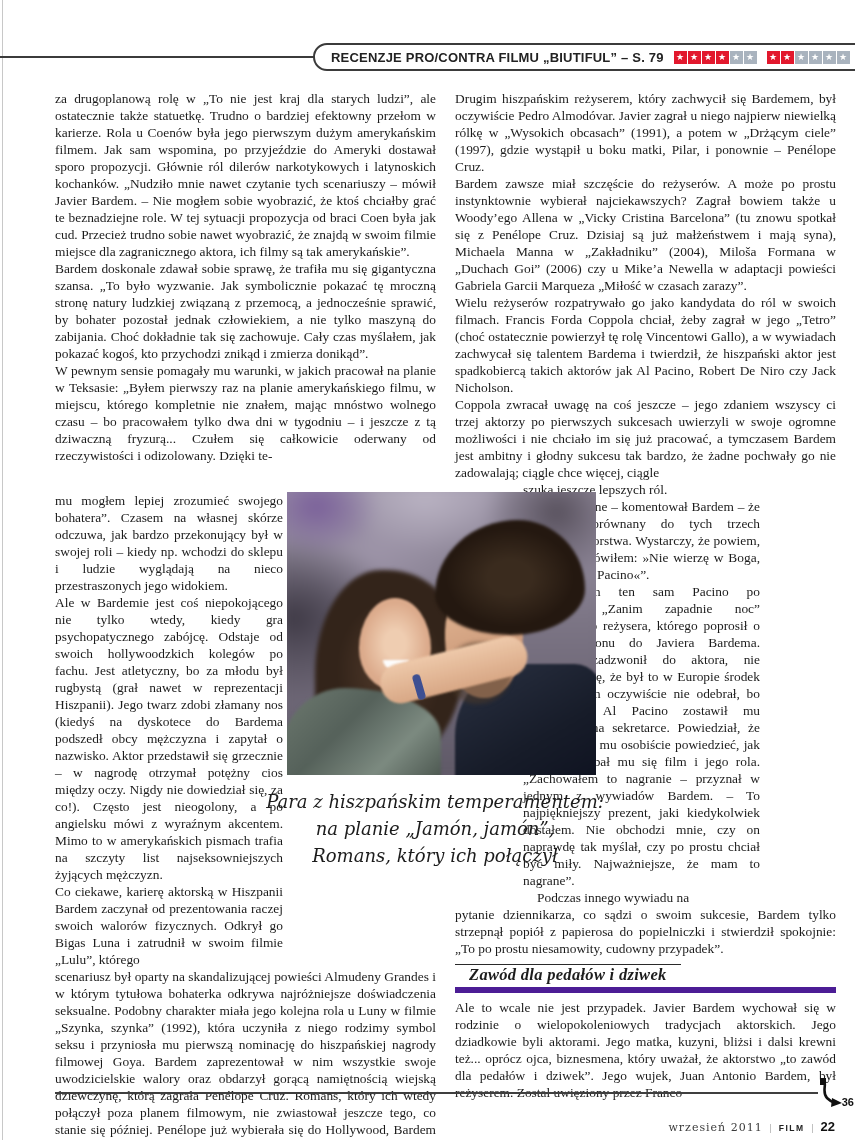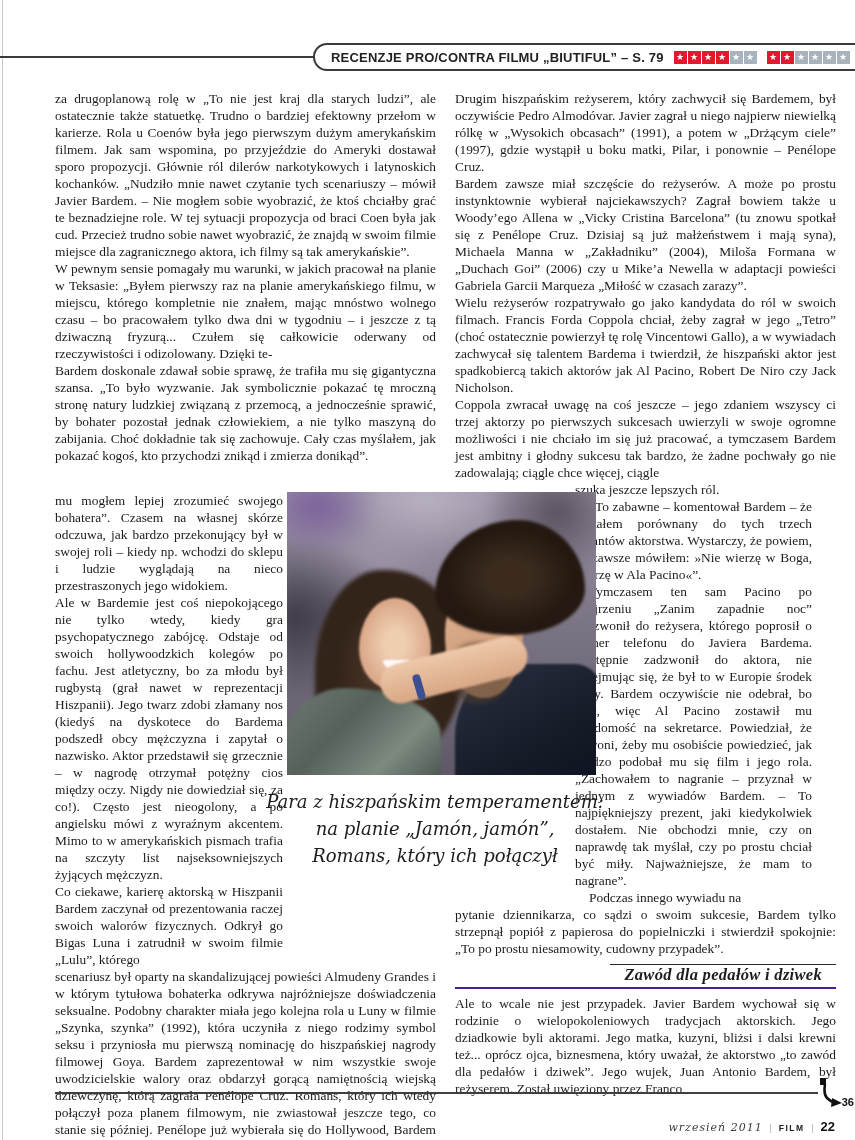--- a/index.html
+++ b/index.html
@@ -24,21 +24,21 @@
   .star{
     width:13px;height:13px;display:flex;align-items:center;justify-content:center;
     color:#ffffff;font-size:9px;line-height:1;
   }
   
   .col{position:absolute;top:90px;width:381px;font-size:13.4px;line-height:17px;text-align:justify;}
   .col p{margin:0;}
   .col-left{left:55px;}
   .col-right{left:455px;}
   .block-narrow-left{width:228px;margin-top:28px;}
-  .block-narrow-right{margin-left:120px;width:237px;}
+  .block-narrow-right{margin-left:68px;width:237px;}
   .indent{text-indent:14px;}
   
   .photo{
     position:absolute;left:287px;top:492px;width:309px;height:283px;
     overflow:hidden;background:#8a8695;z-index:3;
   }
   .photo .bg{
     position:absolute;inset:-10px;filter:blur(7px);
     background:
       radial-gradient(90px 70px at 12% 8%, #7a5f9a 0%, rgba(122,95,154,0) 70%),
@@ -60,40 +60,40 @@
   .m-beard{left:160px;top:150px;width:66px;height:62px;background:rgba(74,56,40,.55);border-radius:50% 50% 55% 45%/45% 45% 60% 55%;filter:blur(2px);}
   .m-jacket{left:168px;top:172px;width:150px;height:120px;background:linear-gradient(150deg,#2a3142 0%,#171c29 60%,#0e1220 100%);border-radius:45% 20% 0 0/60% 30% 0 0;filter:blur(1px);}
   
   .caption{
     position:absolute;left:250px;top:788px;width:370px;z-index:4;
     font-family:"DejaVu Serif",serif;font-style:italic;
     font-size:18px;line-height:27px;text-align:center;color:#1c1c1c;
   }
   
   .section-heading-wrap{
-    margin:7px 0 6px 0;border-bottom:2px solid #4c1d95;text-align:right;padding-bottom:3px;
+    margin:7px 0 6px 0;border-bottom:6px solid #4c1d95;text-align:left;padding-bottom:3px;
   }
   .section-heading{
     display:inline-block;border-top:1.5px solid #2a2a2a;padding:1px 14px 0 14px;
     font-family:"Liberation Serif",serif;font-style:italic;font-weight:bold;
     font-size:16.5px;letter-spacing:.3px;color:#1d1d1d;
   }
   
   .bottom-rule{position:absolute;left:55px;top:1092px;width:763px;height:2px;background:#3f3f3f;}
   .corner-jump{position:absolute;left:818px;top:1078px;width:37px;height:34px;z-index:6;}
   .corner-jump svg{position:absolute;left:0;top:0;}
   .corner-page{
     position:absolute;right:1px;top:18px;
     font-family:"Liberation Sans",sans-serif;font-weight:bold;font-size:11px;color:#111;
   }
   .footer{
     position:absolute;top:1117px;left:455px;width:380px;text-align:right;
     color:#2a2a2a;white-space:nowrap;
   }
-  .footer .issue{font-family:"DejaVu Serif",serif;font-style:italic;font-size:11px;letter-spacing:1px;color:#3a3a3a;}
+  .footer .issue{font-family:"DejaVu Serif",serif;font-size:11px;letter-spacing:1px;color:#3a3a3a;}
   .footer .sep{color:#8a8a8a;font-size:10px;padding:0 3px;}
   .footer .mag{font-family:"Liberation Sans",sans-serif;font-weight:bold;font-size:8.5px;letter-spacing:1.5px;color:#222;}
   .footer .pageno{font-family:"Liberation Sans",sans-serif;font-weight:bold;font-size:13px;color:#111;}
 </style>
 </head>
 <body>
 
 <div class="edge-line"></div>
 <div class="header-rule"></div>
 
@@ -113,22 +113,22 @@
       <span class="star" style="background-color: rgb(169, 179, 190);">★</span>
       <span class="star" style="background-color: rgb(169, 179, 190);">★</span>
       <span class="star" style="background-color: rgb(169, 179, 190);">★</span>
       <span class="star" style="background-color: rgb(169, 179, 190);">★</span>
     </span>
 </div>
 
 <div class="col col-left">
   <div>
     <p>za drugoplanową rolę w „To nie jest kraj dla starych ludzi”, ale ostatecznie także statuetkę. Trudno o bardziej efektowny przełom w karierze. Rola u Coenów była jego pierwszym dużym amerykańskim filmem. Jak sam wspomina, po przyjeździe do Ameryki dostawał sporo propozycji. Głównie ról dilerów narkotykowych i latynoskich kochanków. „Nudziło mnie nawet czytanie tych scenariuszy – mówił Javier Bardem. – Nie mogłem sobie wyobrazić, że ktoś chciałby grać te beznadziejne role. W tej sytuacji propozycja od braci Coen była jak cud. Przecież trudno sobie nawet wyobrazić, że znajdą w swoim filmie miejsce dla zagranicznego aktora, ich filmy są tak amerykańskie”.</p>
+    <p>Bardem doskonale zdawał sobie sprawę, że trafiła mu się gigantyczna szansa. „To było wyzwanie. Jak symbolicznie pokazać tę mroczną stronę natury ludzkiej związaną z przemocą, a jednocześnie sprawić, by bohater pozostał jednak człowiekiem, a nie tylko maszyną do zabijania. Choć dokładnie tak się zachowuje. Cały czas myślałem, jak pokazać kogoś, kto przychodzi znikąd i zmierza donikąd”.</p>
     <p>W pewnym sensie pomagały mu warunki, w jakich pracował na planie w Teksasie: „Byłem pierwszy raz na planie amerykańskiego filmu, w miejscu, którego kompletnie nie znałem, mając mnóstwo wolnego czasu – bo pracowałem tylko dwa dni w tygodniu – i jeszcze z tą dziwaczną fryzurą... Czułem się całkowicie oderwany od rzeczywistości i odizolowany. Dzięki te-</p>
-    <p>Bardem doskonale zdawał sobie sprawę, że trafiła mu się gigantyczna szansa. „To było wyzwanie. Jak symbolicznie pokazać tę mroczną stronę natury ludzkiej związaną z przemocą, a jednocześnie sprawić, by bohater pozostał jednak człowiekiem, a nie tylko maszyną do zabijania. Choć dokładnie tak się zachowuje. Cały czas myślałem, jak pokazać kogoś, kto przychodzi znikąd i zmierza donikąd”.</p>
   </div>
   <div class="block-narrow-left">
     <p>mu mogłem lepiej zrozumieć swojego bohatera”. Czasem na własnej skórze odczuwa, jak bardzo przekonujący był w swojej roli – kiedy np. wchodzi do sklepu i ludzie wyglądają na nieco przestraszonych jego widokiem.</p>
     <p>Ale w Bardemie jest coś niepokojącego nie tylko wtedy, kiedy gra psychopatycznego zabójcę. Odstaje od swoich hollywoodzkich kolegów po fachu. Jest atletyczny, bo za młodu był rugbystą (grał nawet w reprezentacji Hiszpanii). Jego twarz zdobi złamany nos (kiedyś na dyskotece do Bardema podszedł obcy mężczyzna i zapytał o nazwisko. Aktor przedstawił się grzecznie – w nagrodę otrzymał potężny cios między oczy. Nigdy nie dowiedział się, za co!). Często jest nieogolony, a po angielsku mówi z wyraźnym akcentem. Mimo to w amerykańskich pismach trafia na szczyty list najseksowniejszych żyjących mężczyzn.</p>
     <p>Co ciekawe, karierę aktorską w Hiszpanii Bardem zaczynał od prezentowania raczej swoich walorów fizycznych. Odkrył go Bigas Luna i zatrudnił w swoim filmie „Lulu”, którego</p>
   </div>
   <div>
     <p>scenariusz był oparty na skandalizującej powieści Almudeny Grandes i w którym tytułowa bohaterka odkrywa najróżniejsze doświadczenia seksualne. Podobny charakter miała jego kolejna rola u Luny w filmie „Szynka, szynka” (1992), która uczyniła z niego rodzimy symbol seksu i przyniosła mu pierwszą nominację do hiszpańskiej nagrody filmowej Goya. Bardem zaprezentował w nim wszystkie swoje uwodzicielskie walory oraz obdarzył gorącą namiętnością wiejską dziewczynę, którą zagrała Penélope Cruz. Romans, który ich wtedy połączył poza planem filmowym, nie zwiastował jeszcze tego, co stanie się później. Penélope już wybierała się do Hollywood, Bardem jeszcze o tym nie myślał.</p>
   </div>
 </div>

